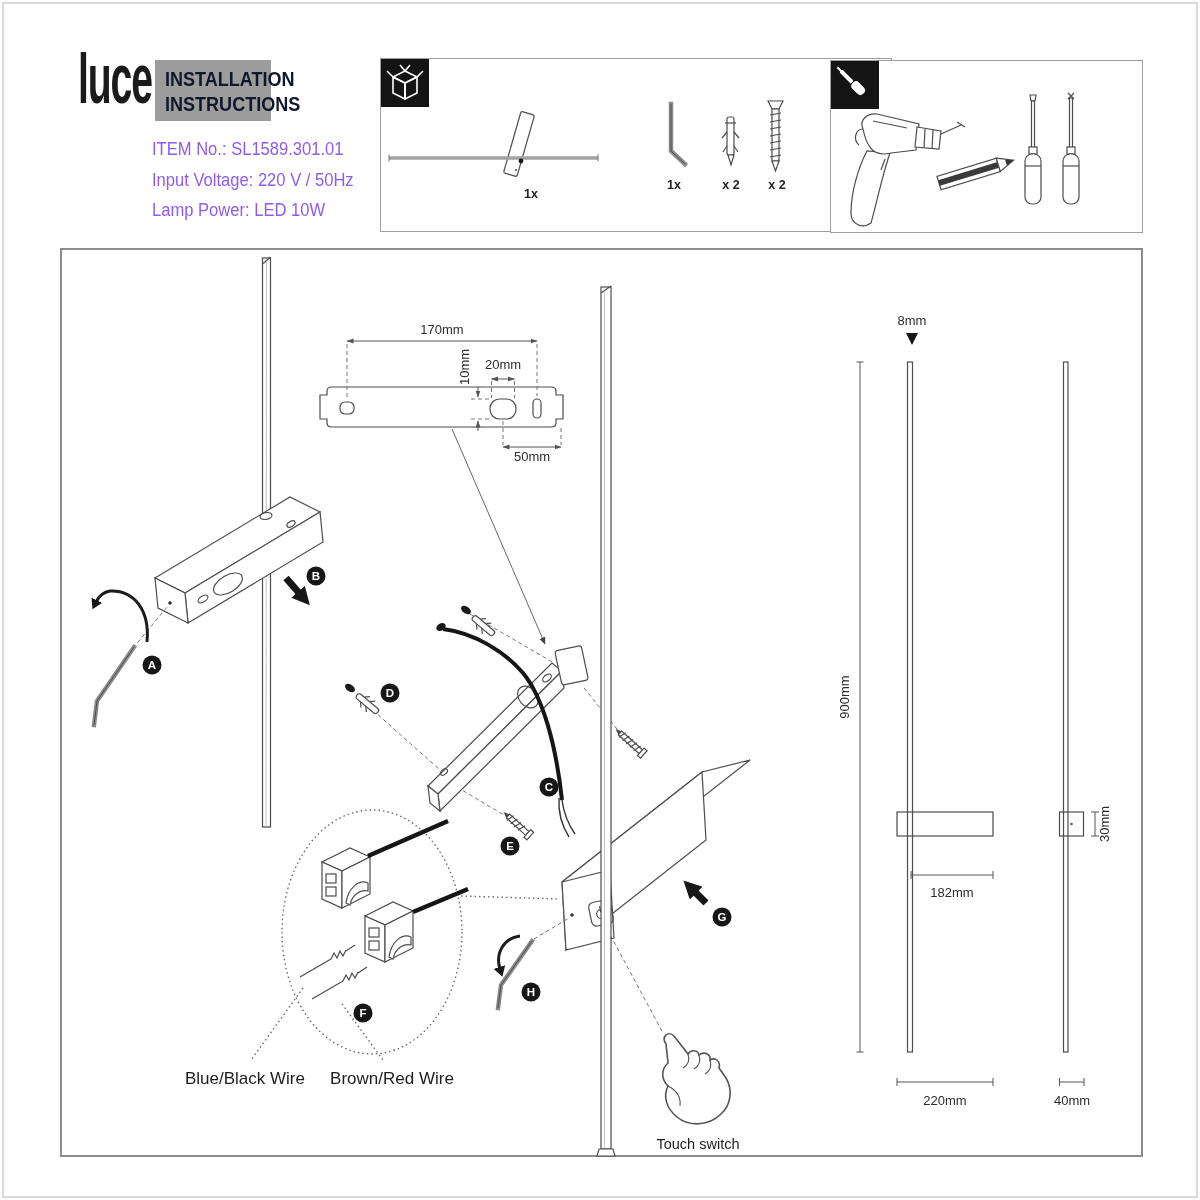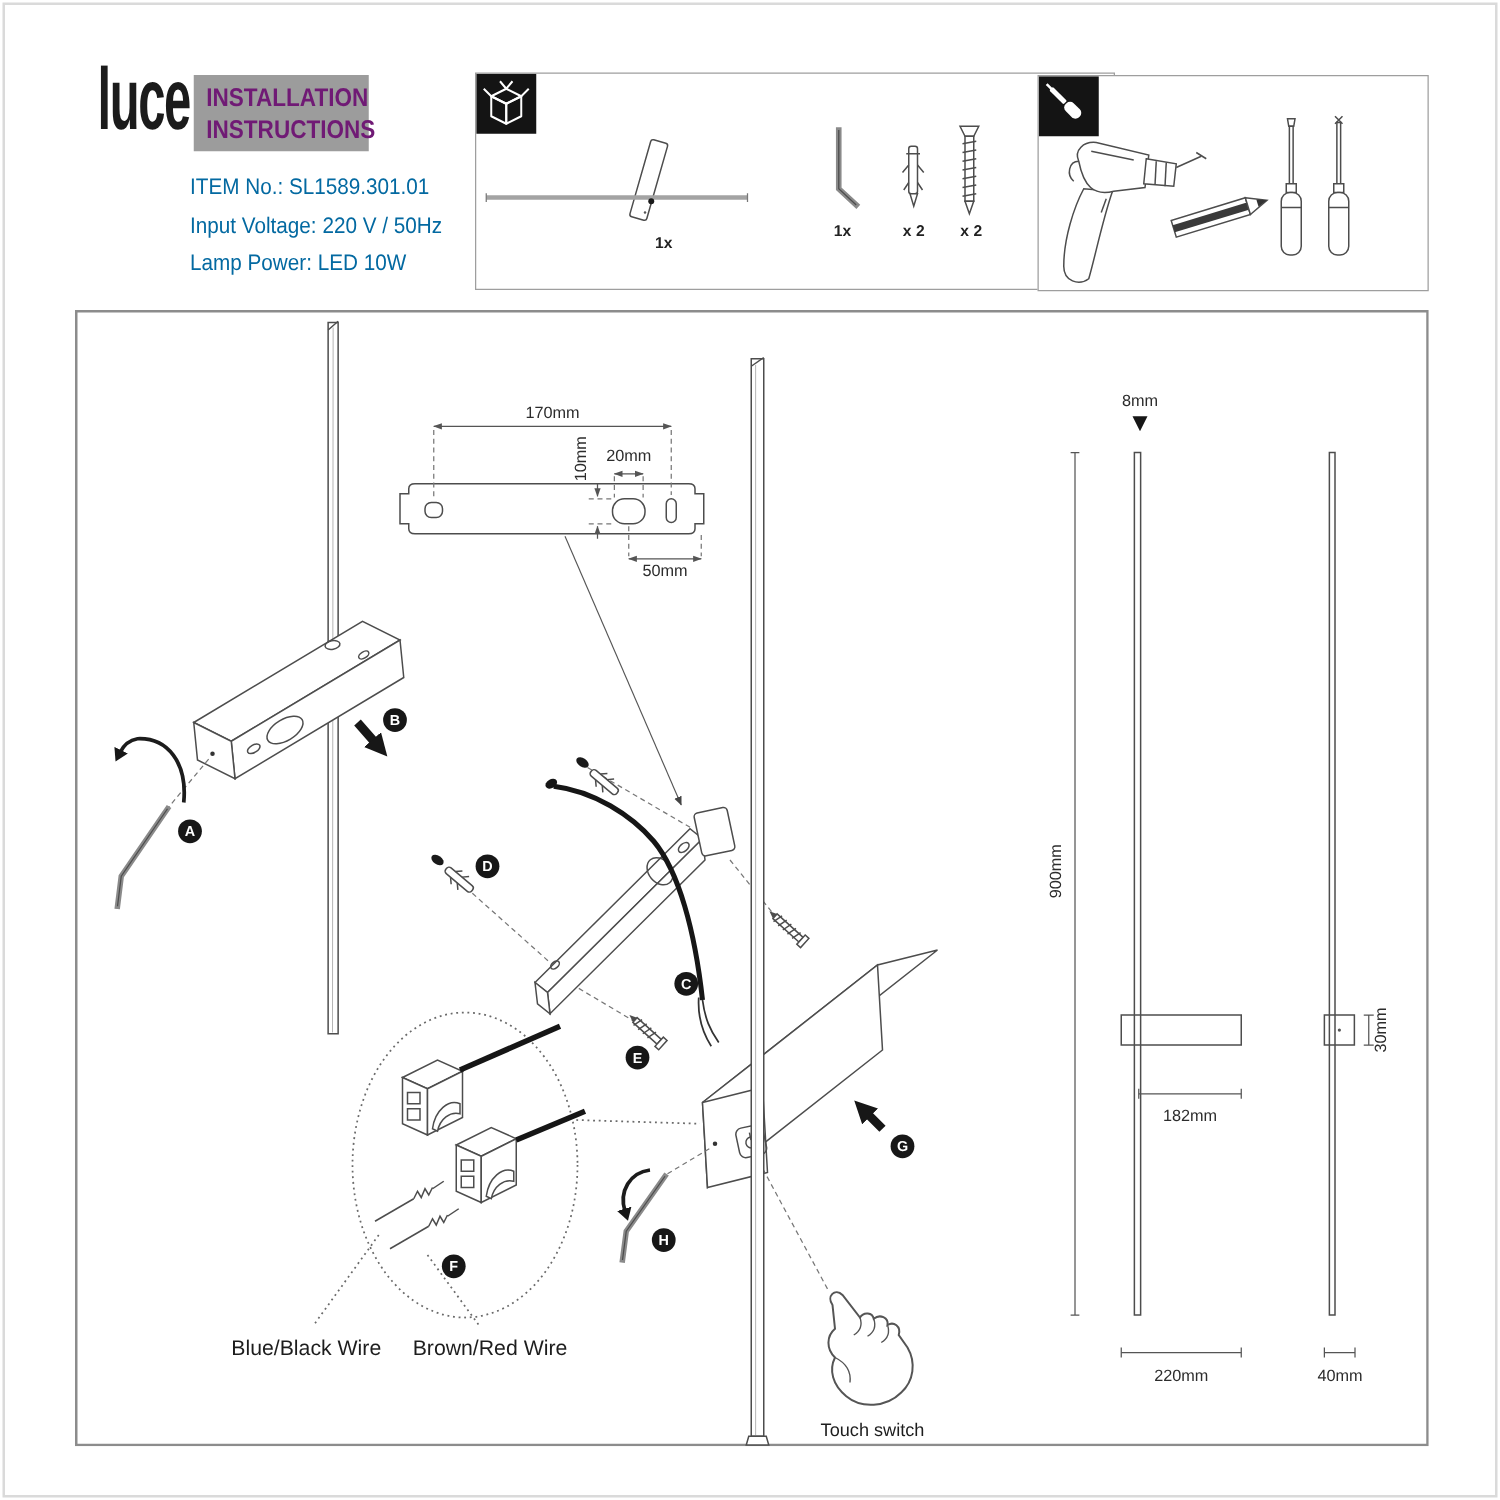--- a/index.html
+++ b/index.html
@@ -8,25 +8,25 @@
   .abs{position:absolute;}
   
   .logo{left:78px;top:52px;width:120px;}
   .logo-row{display:flex;align-items:flex-start;}
   .logo-st{font-size:78px;font-weight:700;color:#1b1b1b;line-height:0.92;
     transform:scaleX(0.56);transform-origin:left top;letter-spacing:-3px;}
   .logo-mark{margin-left:-28px;margin-top:4px;}
   .logo-luce{font-size:70px;font-weight:700;color:#1b1b1b;line-height:0.9;margin-top:-4px;
     transform:scaleX(0.56);transform-origin:left top;letter-spacing:-2px;}
   
-  .title-box{left:155px;top:60px;width:140px;height:61px;background:#9c9c9c;
-    color:#701a75;padding:6px 0 0 10px;box-sizing:border-box;}
+  .title-box{left:155px;top:60px;width:116px;height:61px;background:#9c9c9c;
+    color:#0f172a;padding:6px 0 0 10px;box-sizing:border-box;}
   .title-box div{font-size:20.5px;font-weight:700;line-height:25px;
     transform:scaleX(0.88);transform-origin:left center;white-space:nowrap;}
-  .product{left:152px;top:134px;color:#0369a1;}
+  .product{left:152px;top:134px;color:#8b5cf6;}
   .product div{font-size:18px;line-height:30.5px;transform:scaleX(0.92);
     transform-origin:left center;white-space:nowrap;}
   
   .panel{border:1.5px solid #9e9e9e;box-sizing:border-box;background:#fff;}
   .panel-pack{left:380px;top:58px;width:512px;height:174px;}
   .panel-tools{left:830px;top:60px;width:313px;height:173px;}
   .panel svg{position:absolute;left:0;top:0;}
   
   .main-svg{left:60px;top:248px;width:1083px;height:909px;}
   svg text{font-family:"Liberation Sans", sans-serif;}

